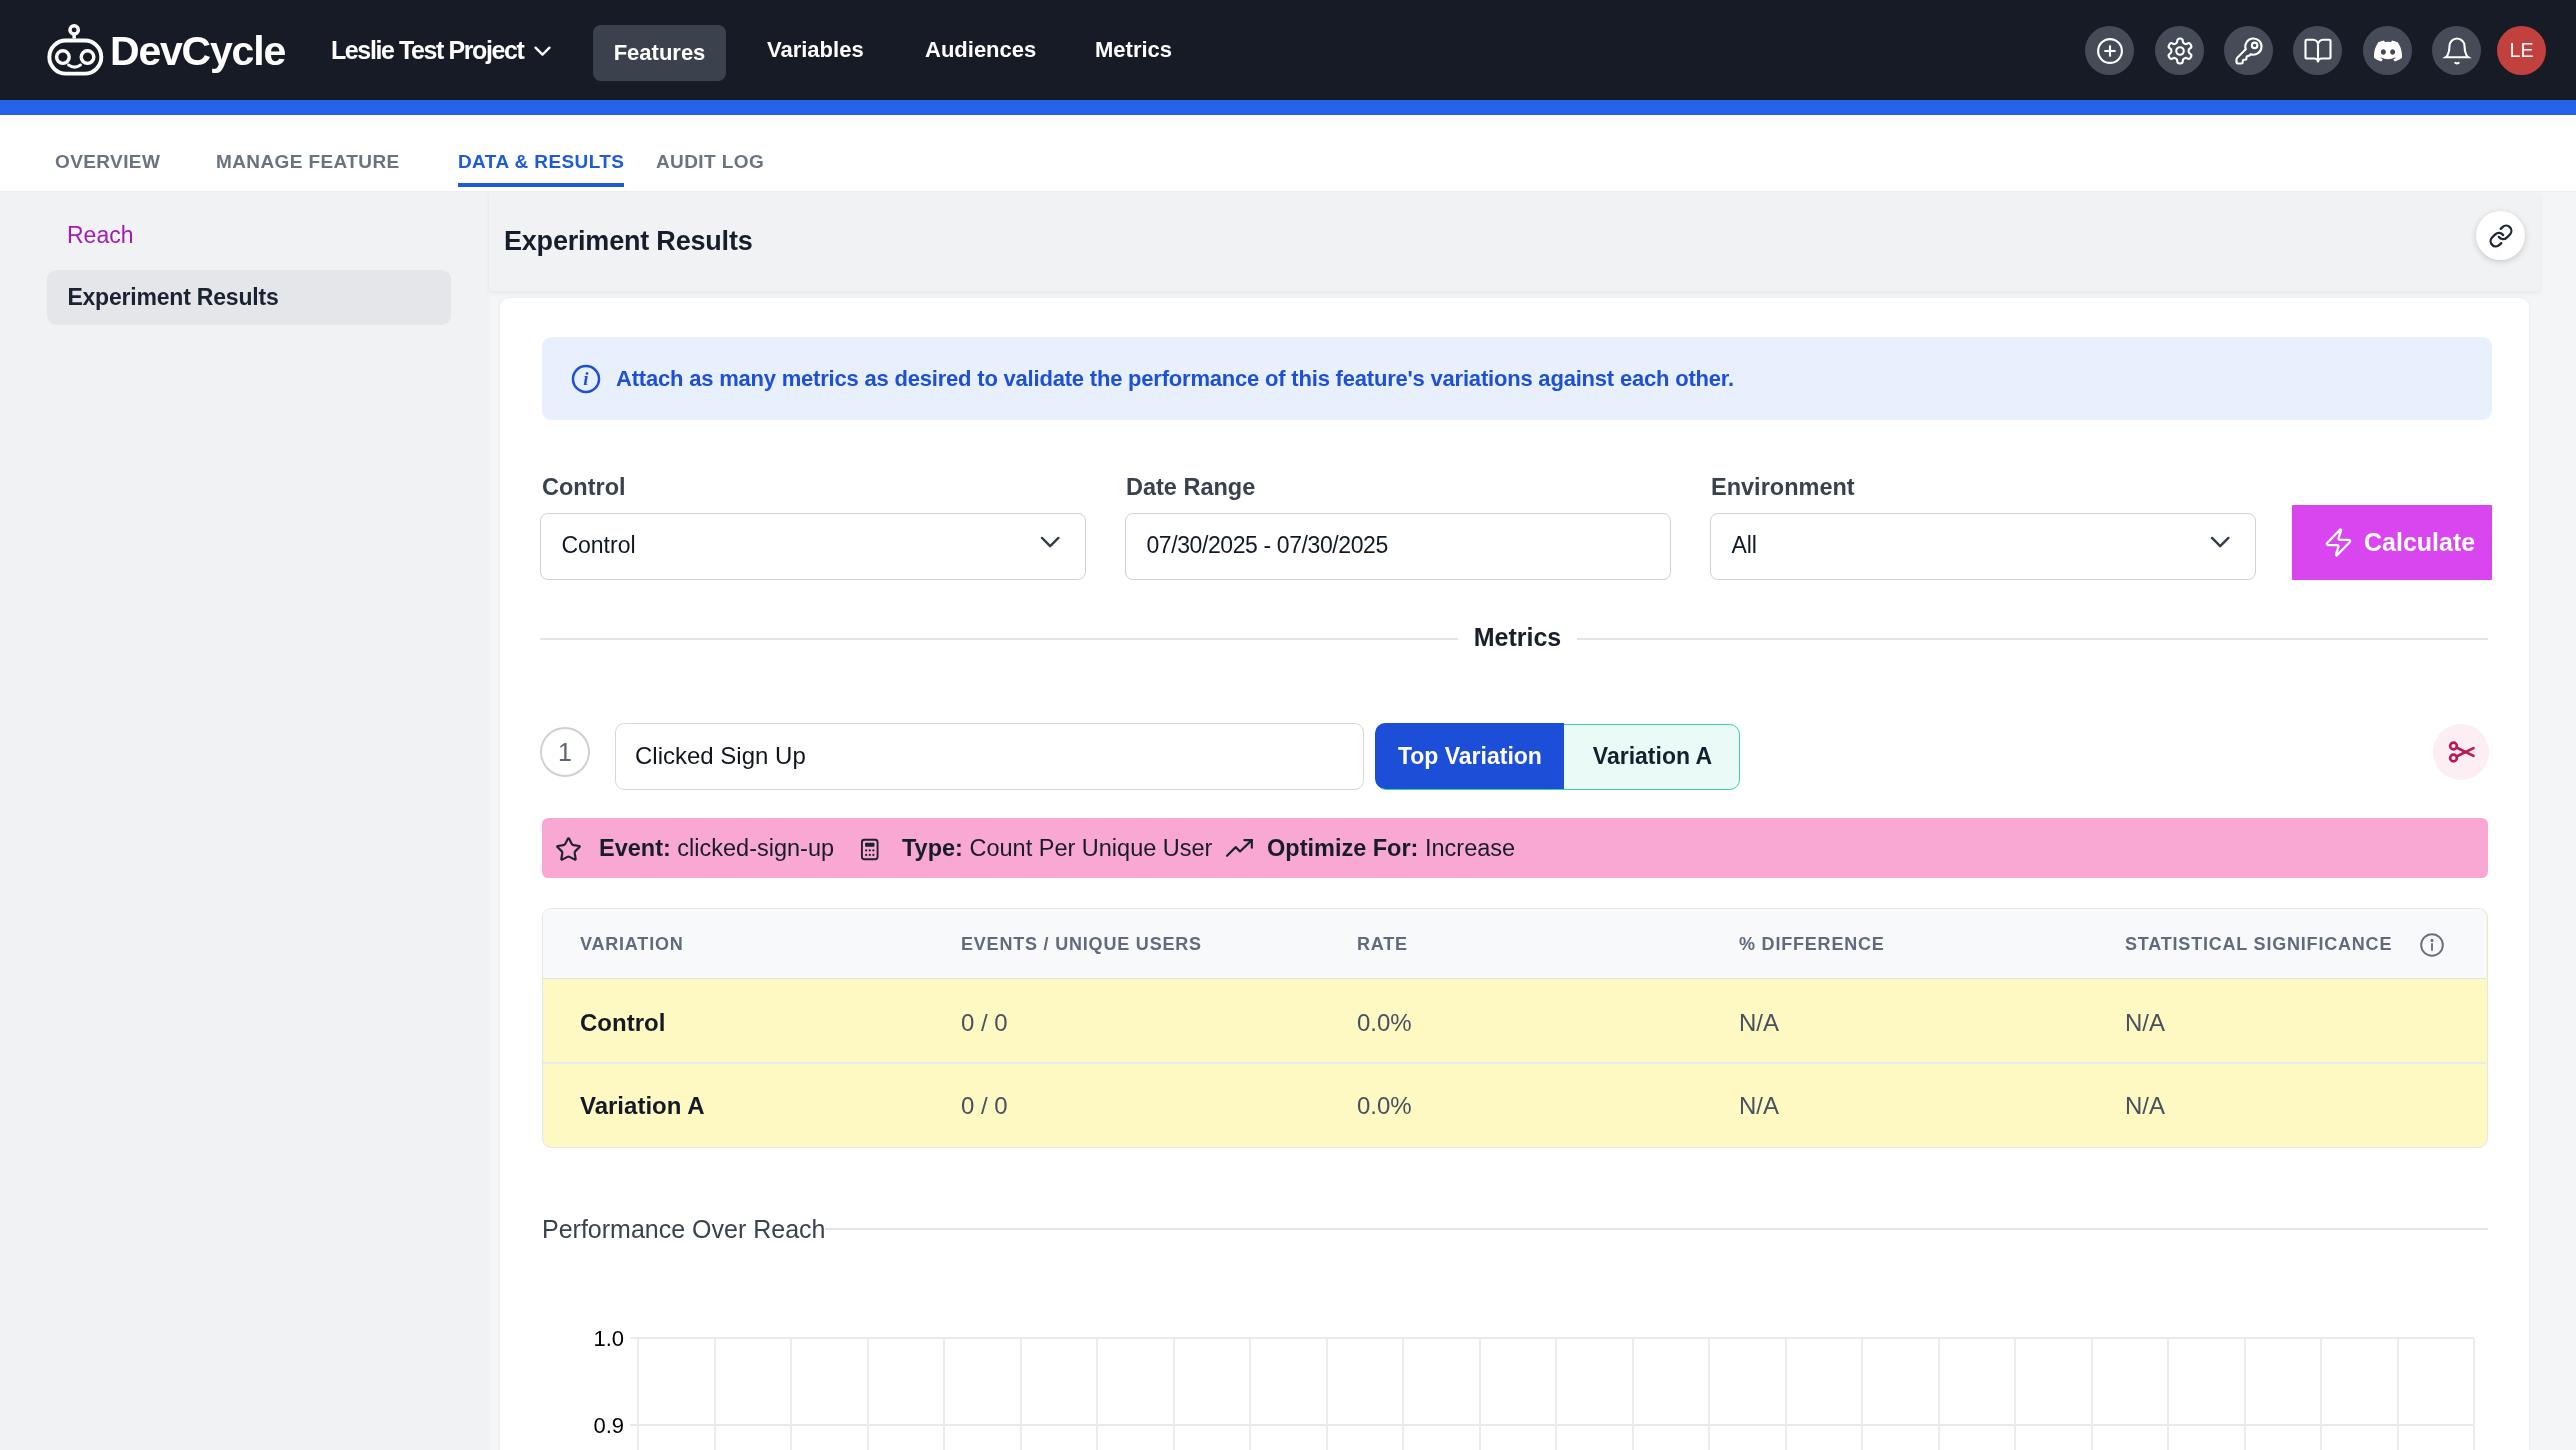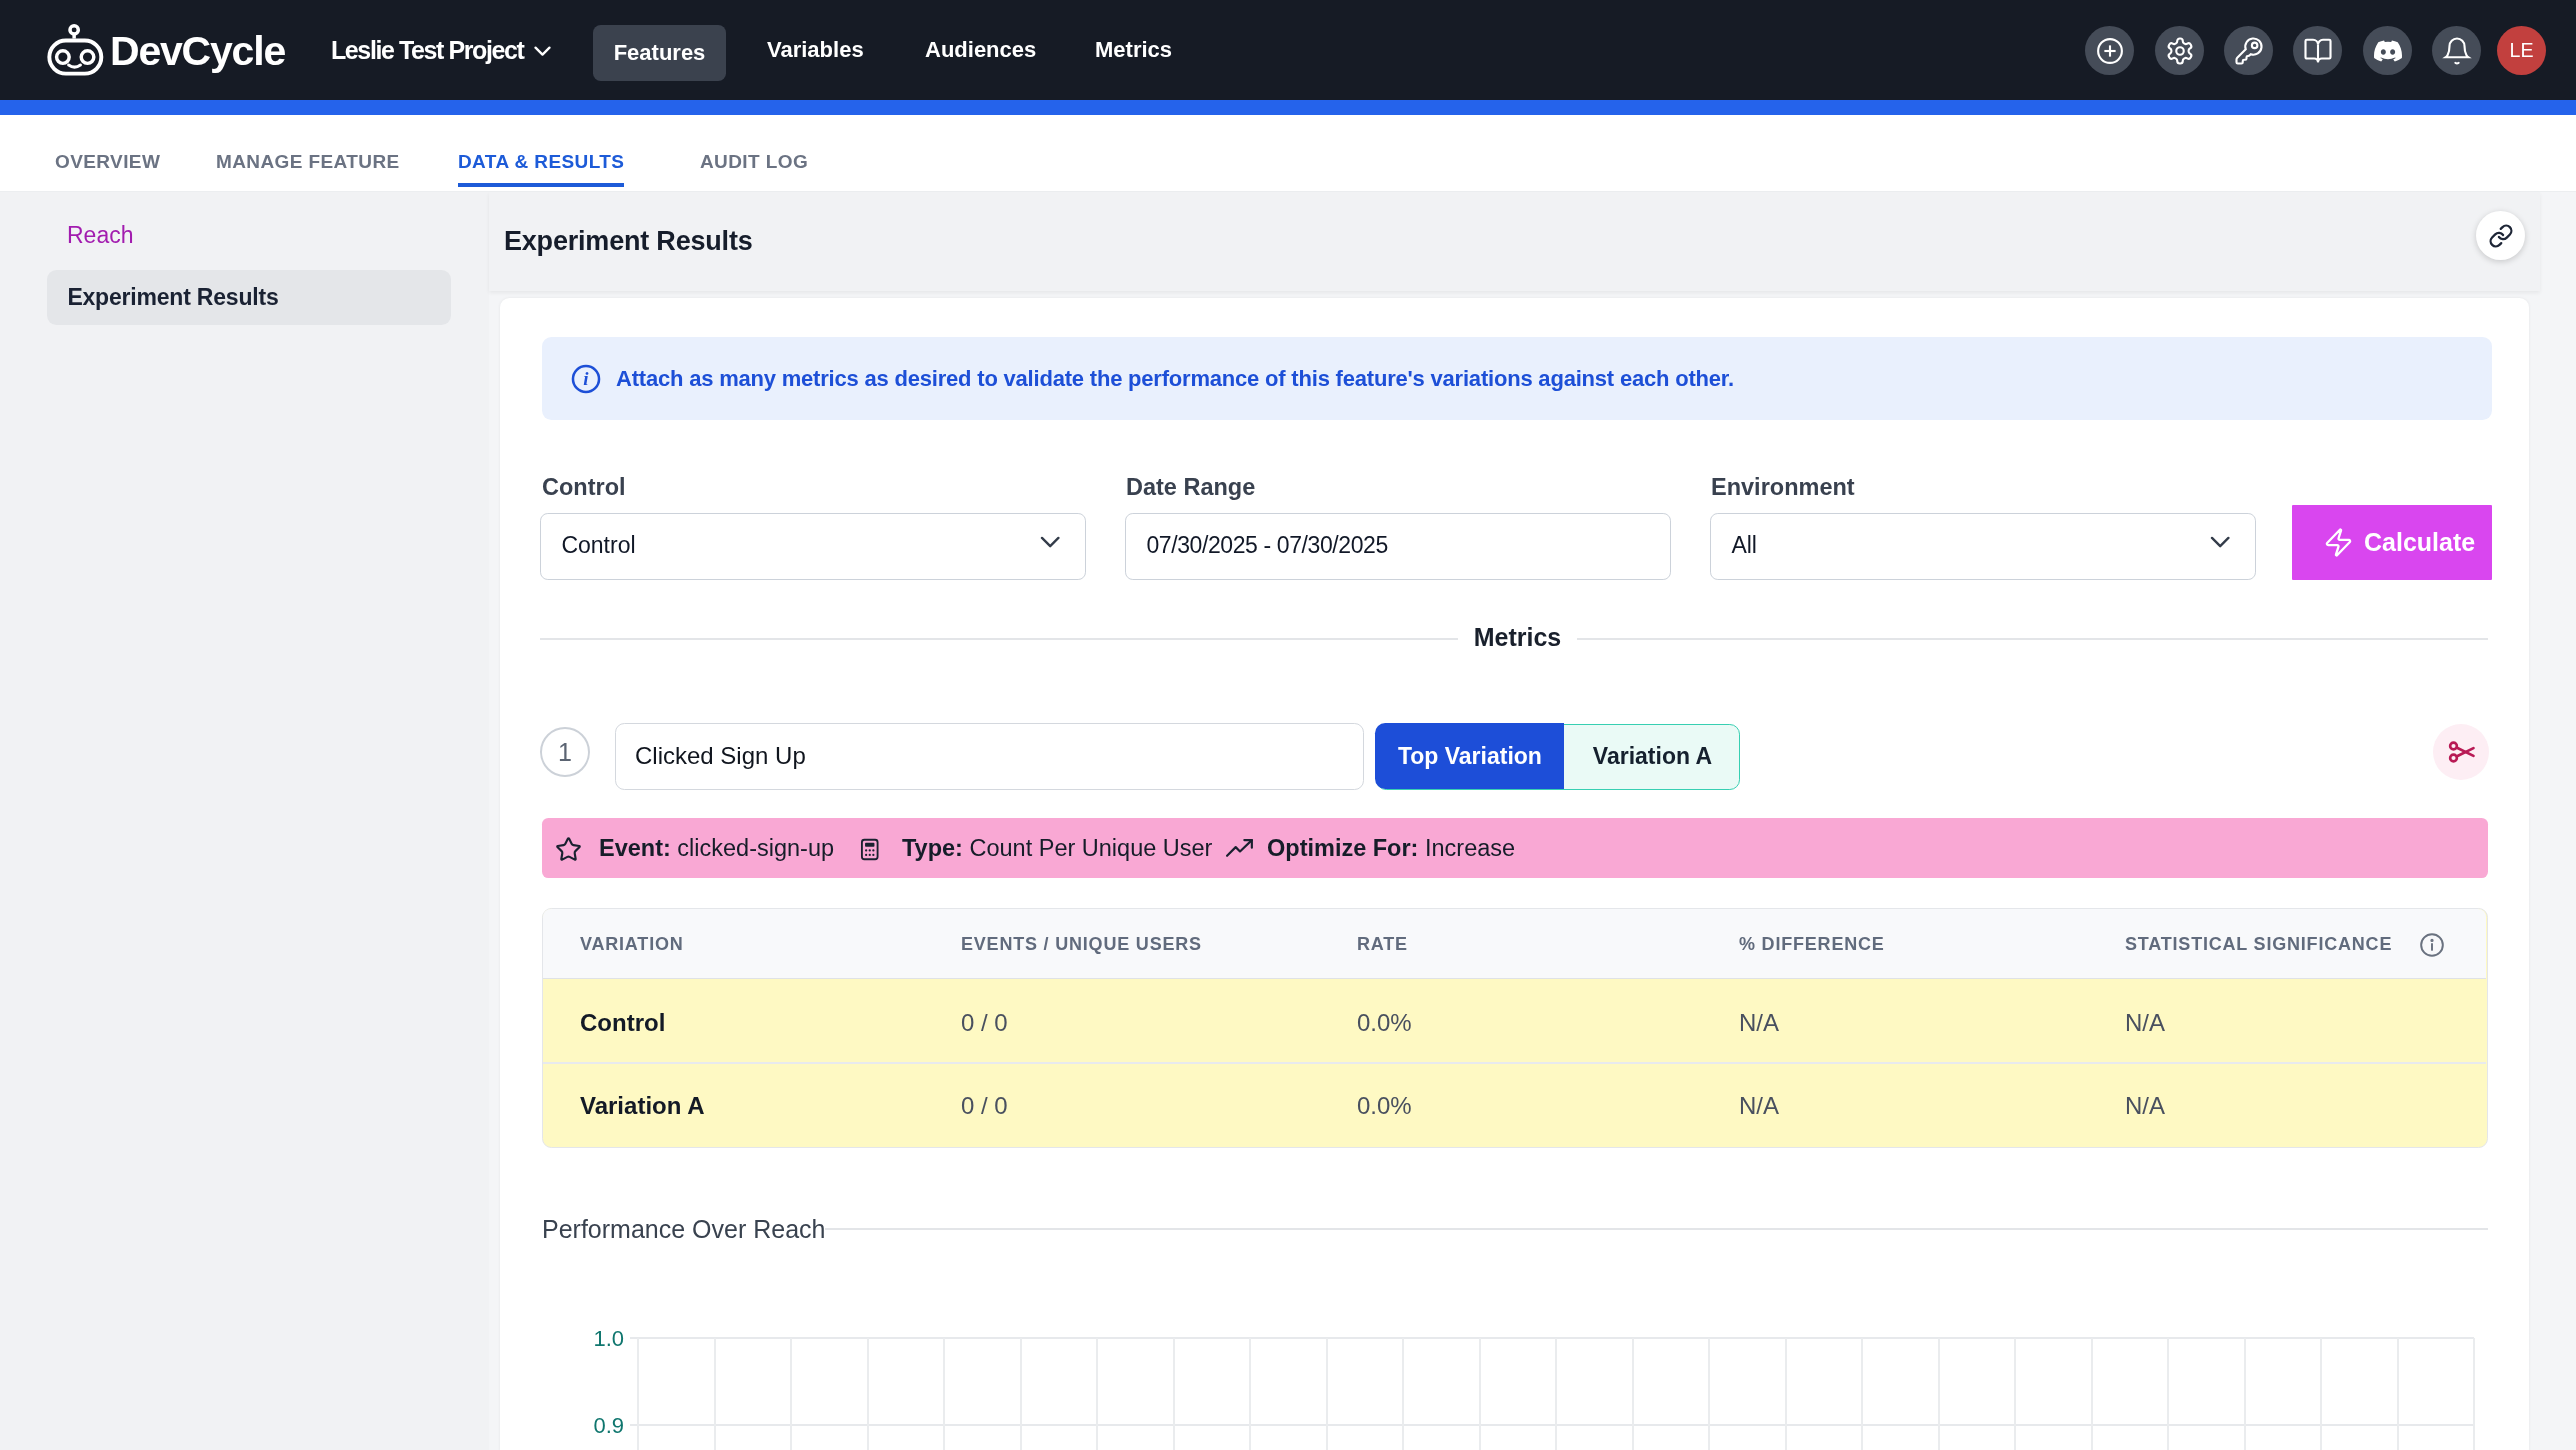--- a/index.html
+++ b/index.html
@@ -61,21 +61,21 @@
 .etxt { position:absolute; top:0; height:60px; line-height:60px; font-size:23.5px; color:#161d29; }
 
 #tbl { position:absolute; left:542px; top:908px; width:1946px; height:240px; border:1.6px solid #e4e6ea; border-radius:9.4px; background:#fef9c3; }
 #thead { position:absolute; left:0; top:0; width:1943px; height:70px; background:#f8f9fb; border-bottom:1.6px solid #dfe2e6; border-radius:7.8px 7.8px 0 0; }
 .th { position:absolute; top:0; height:70px; line-height:70px; font-size:18px; font-weight:600; letter-spacing:0.8px; color:#616b7d; }
 .td { position:absolute; height:83px; line-height:83px; font-size:24px; color:#49505f; }
 .td.b { font-weight:700; color:#131a26; }
 #rowdiv { position:absolute; left:0; top:153px; width:1943px; height:1.6px; background:#e8eaed; }
 
 #perf { position:absolute; left:542px; top:1215px; font-size:25px; font-weight:500; color:#39424f; }
-.ylab { position:absolute; font-size:22px; color:#0f766e; width:47px; text-align:right; }
+.ylab { position:absolute; font-size:22px; color:#000000; width:47px; text-align:right; }
 .hgrid { position:absolute; height:1.6px; background:#e7e9ec; }
 .vgrid { position:absolute; width:1.6px; background:#eaecee; top:1338px; height:112px; }
 </style>
 </head>
 <body>
 
 <div id="nav"></div>
 <div id="bluestrip"></div>
 <svg class="abs" style="left:45px; top:20.4px;" width="63" height="60" viewBox="0 0 80 76" fill="none" stroke="#fff">
   <circle cx="37" cy="12.5" r="5.3" stroke-width="4.4"></circle>
@@ -131,21 +131,21 @@
     <span style="position:absolute;width:49px;text-align:center;line-height:49px;color:#fff;font-size:19.6px;font-weight:500;">LE</span>
   </div>
 <div class="navitem" style="left:767px;">Variables</div>
 <div class="navitem" style="left:925px;">Audiences</div>
 <div class="navitem" style="left:1095px;">Metrics</div>
 
 <div id="tabbar"></div>
 <div class="tab" style="left:55px;">OVERVIEW</div>
 <div class="tab" style="left:216px;">MANAGE FEATURE</div>
 <div class="tab active" style="left:446px;margin-left:12px;">DATA &amp; RESULTS</div>
-<div class="tab" style="left:700px;">AUDIT LOG</div>
+<div class="tab" style="left:656px;">AUDIT LOG</div>
 
 <div id="sidebar"></div>
 <div id="reach">Reach</div>
 <div id="sideactive">
     <span>Experiment Results</span>
   </div>
 
 <div id="band"></div>
 <div id="bandtitle">Experiment Results</div>
 <div id="linkbtn">

